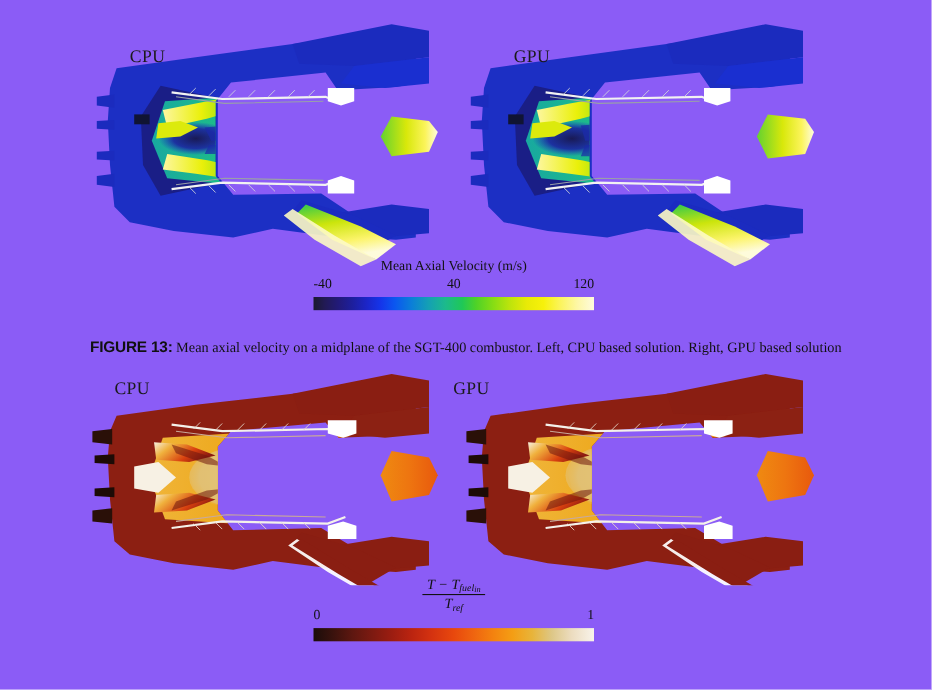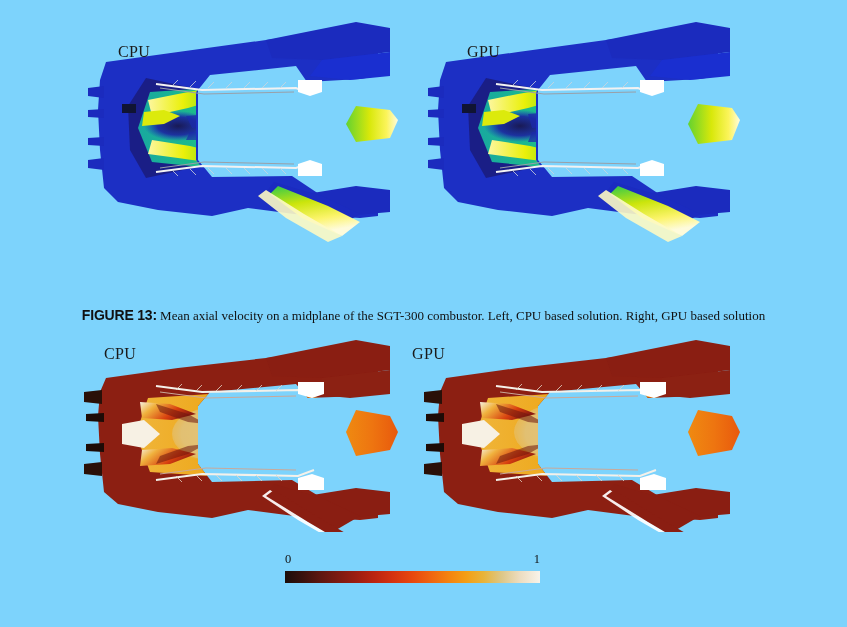--- a/index.html
+++ b/index.html
@@ -2,21 +2,21 @@
 <html><head>
 <meta charset="utf-8">
 <title>SGT-300 Combustor CFD Figures</title>
 <style>
   html,body{margin:0;padding:0;background:#ffffff;}
   body{
     width:847px;height:627px;position:relative;overflow:hidden;
     font-family:"Liberation Serif", serif;
     color:#111;
   }
-  .page{position:absolute;inset:0;background:#7dd3fc;}
+  .page{position:absolute;inset:0;background:#8b5cf6;}
 
   
   .figure{position:absolute;left:0;width:847px;}
   #figure-13{top:0;height:332px;}
   #figure-14{top:332px;height:295px;}
 
   .panels{position:relative;width:847px;}
   #fig13-panels{height:292px;}
   #fig14-panels{height:258px;}
 
@@ -299,25 +299,32 @@
             <path d="M28,138 L44,137 L44,146 L28,145 Z" fill="#1b2bbe"></path>
             <path d="M28,160 L44,158 L44,170 L28,168 Z" fill="#1b2bbe"></path>
           </g>
           <rect x="62" y="104" width="14" height="9" fill="#101433"></rect>
         </svg>
       </div>
 
       <div class="panel-label" style="left:118px;top:43px;">CPU</div>
       <div class="panel-label" style="left:467px;top:43px;">GPU</div>
 
+      <div class="legend" style="left:285px;top:234px;width:255px;height:50px;">
+        <div class="legend-title" style="top:0;">Mean Axial Velocity (m/s)</div>
+        <div class="legend-tick tick-min" style="top:17px;">-40</div>
+        <div class="legend-tick tick-mid" style="top:17px;">40</div>
+        <div class="legend-tick tick-max" style="top:17px;">120</div>
+        <div class="legend-bar" id="velocity-bar" style="top:36px;"></div>
+      </div>
     </div>
 
     <div class="caption" style="top:307px;">
       <b>FIGURE 13:</b>
-      <span>Mean axial velocity on a midplane of the SGT-300 combustor. Left, CPU based solution. Right, GPU based solution</span>
+      <span>Mean axial velocity on a midplane of the SGT-400 combustor. Left, CPU based solution. Right, GPU based solution</span>
     </div>
   </div>
 
   <div class="figure" id="figure-14">
 
     <div class="panels" id="fig14-panels">
 
       <div class="panel" style="left:60px;width:340px;">
         <svg width="340" height="200" viewBox="0 0 340 200" xmlns="http://www.w3.org/2000/svg">
           <defs>
@@ -497,20 +504,26 @@
             <path d="M26,112 L44,111 L44,120 L26,119 Z" fill="#1d0b06"></path>
             <path d="M24,132 L42,130 L42,144 L24,142 Z" fill="#2a1008"></path>
           </g>
         </svg>
       </div>
 
       <div class="panel-label" style="left:104px;top:13px;">CPU</div>
       <div class="panel-label" style="left:412px;top:13px;">GPU</div>
 
       <div class="legend" style="left:285px;top:196px;width:255px;height:56px;">
+        <div class="legend-title" style="top:-4px;">
+          <span class="frac">
+            <span class="num"><span>T − T</span><span class="sub">fuel</span><span class="sub2">in</span></span>
+            <span class="den"><span>T</span><span class="sub">ref</span></span>
+          </span>
+        </div>
         <div class="legend-tick tick-min" style="top:24px;">0</div>
         <div class="legend-tick tick-max" style="top:24px;">1</div>
         <div class="legend-bar" id="temperature-bar" style="top:43px;"></div>
       </div>
     </div>
 
   </div>
 
 </div>
 

